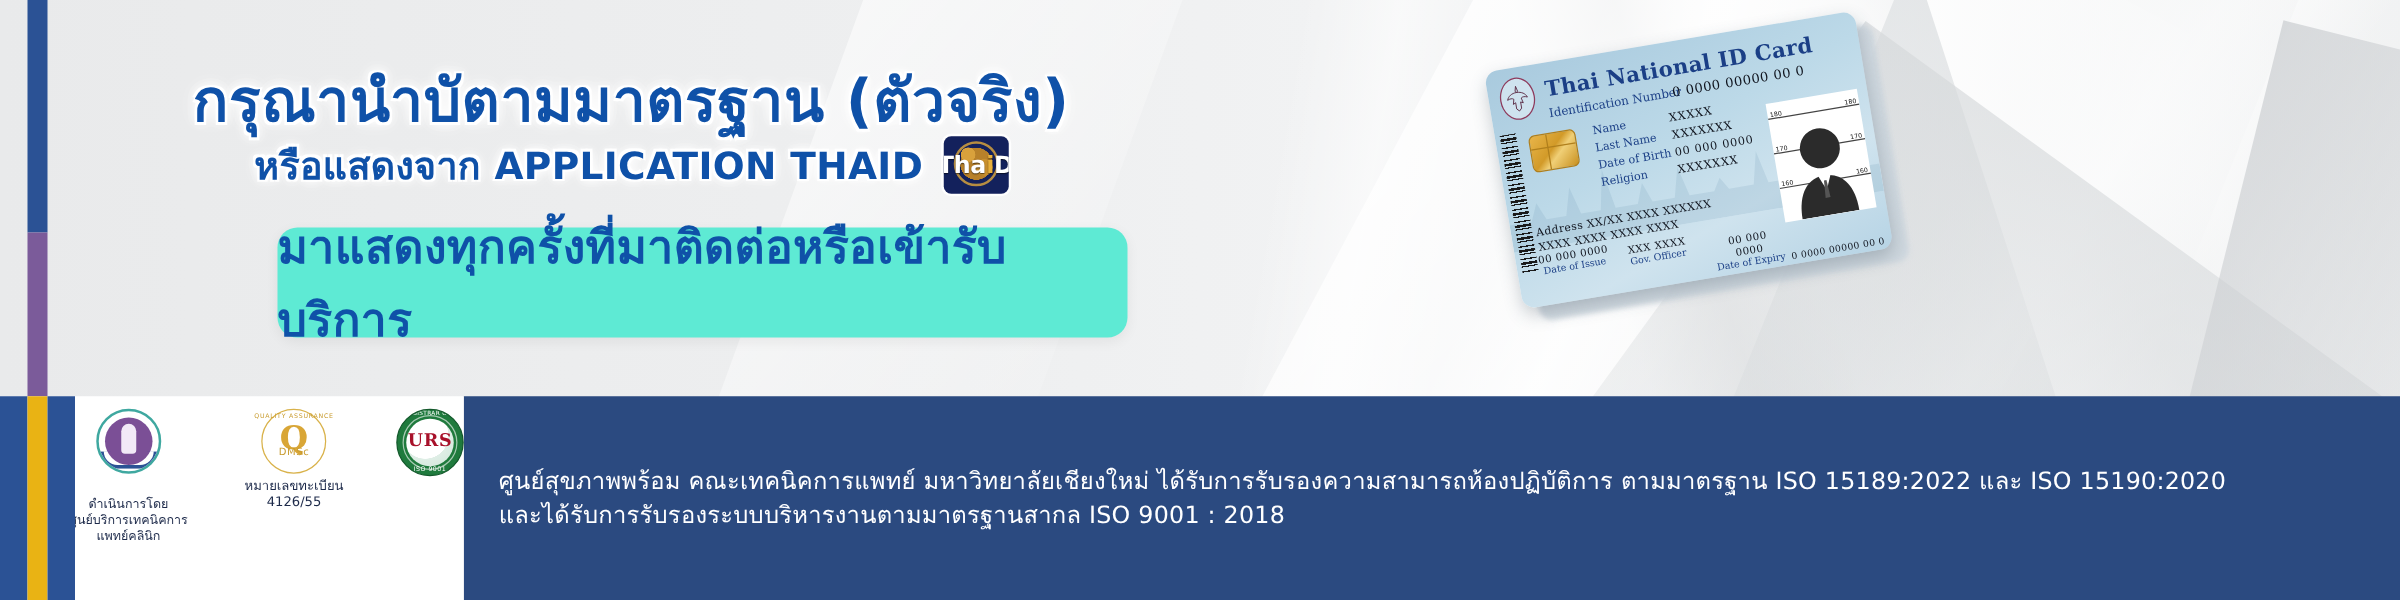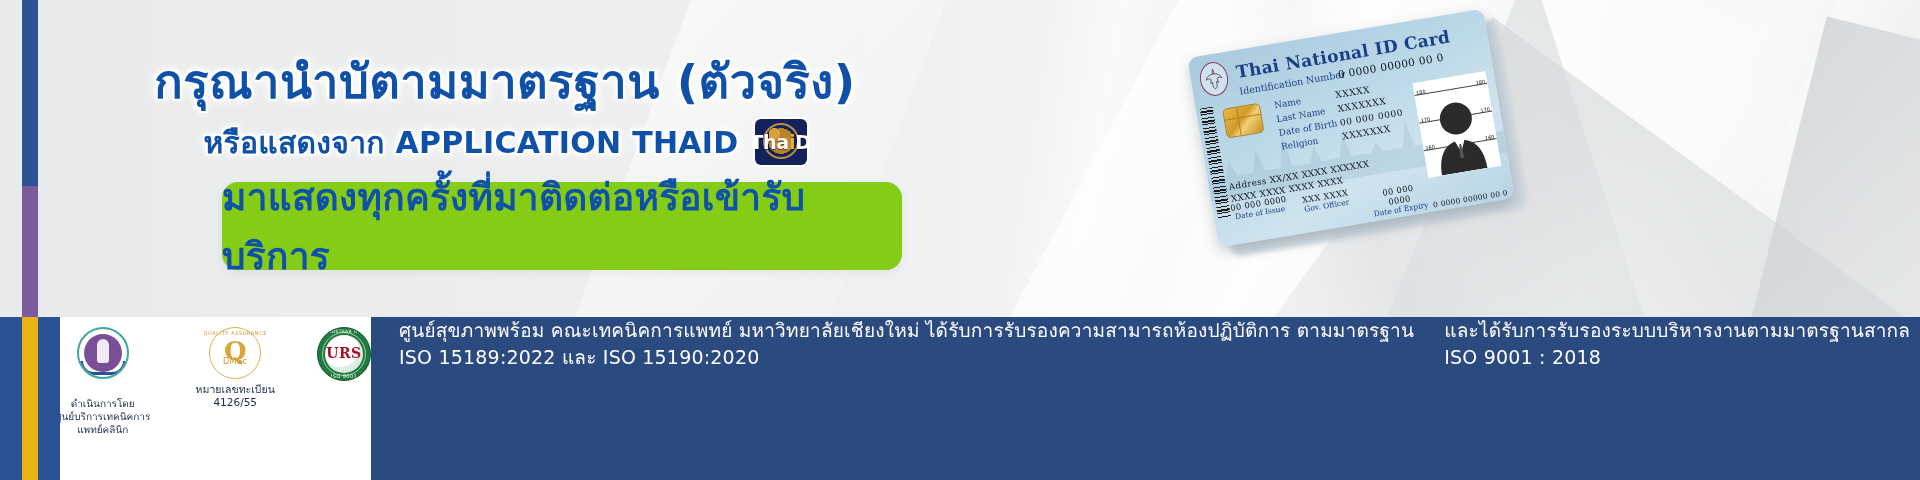--- a/index.html
+++ b/index.html
@@ -51,21 +51,21 @@
   }
   .headline {
     font-size:47px; font-weight:700; color:#0f51a8;
     letter-spacing:.5px; line-height:1.12;
     text-shadow:
       0 0 10px #fff, 0 0 10px #fff, 0 0 16px #fff,
       2px 2px 0 #fff, -2px 2px 0 #fff, 2px -2px 0 #fff, -2px -2px 0 #fff;
   }
   .subline-row {
     display:flex; align-items:center; justify-content:center;
-    gap:16px; margin-top:10px;
+    gap:16px; 
   }
   .subline {
     font-size:30px; font-weight:700; color:#0f51a8; letter-spacing:.3px;
     text-shadow:
       0 0 9px #fff, 0 0 9px #fff, 0 0 14px #fff,
       2px 2px 0 #fff, -2px 2px 0 #fff, 2px -2px 0 #fff, -2px -2px 0 #fff;
   }
 
   
   .thaid-logo {
@@ -90,21 +90,21 @@
     position:relative; z-index:2; font-size:19px; font-weight:700;
     color:#ffffff; letter-spacing:-.2px;
     text-shadow:0 1px 1px rgba(0,0,0,.6);
   }
   .thaid-text .i { color:#e8b03c; }
 
   
   .pill {
     position:absolute; left:222px; top:182px;
     width:680px; height:88px;
-    background:#84cc16; border-radius:16px;
+    background:#5eead4; border-radius:16px;
     display:flex; align-items:center; justify-content:center;
     box-shadow:0 3px 10px rgba(0,0,0,.06);
   }
   .pill-text {
     font-size:37px; font-weight:700; color:#0f51a8; letter-spacing:.3px;
   }
 
   
   .card-stage { position:absolute; left:1185px; top:18px; width:420px; height:290px; }
   .card-shadow {
@@ -269,21 +269,21 @@
   .emblem-urs .iso9001 {
     position:absolute; left:50%; bottom:1px; transform:translateX(-50%);
     font-size:5px; color:#ffffff; letter-spacing:.4px; white-space:nowrap;
   }
   .emblem-urs .top-text {
     position:absolute; left:50%; top:1px; transform:translateX(-50%);
     font-size:4.6px; color:#ffffff; letter-spacing:.3px; white-space:nowrap;
   }
 
   .footer-right {
-    flex:1; background:#2b4a80; display:flex; 
+    flex:1; background:#2b4a80; display:flex; flex-direction:column;
     justify-content:center; padding-left:28px;
   }
   .footer-line {
     color:#ffffff; font-size:19px; line-height:27px; letter-spacing:.2px;
   }
 </style>
 </head>
 <body>
 
 <div class="banner">

